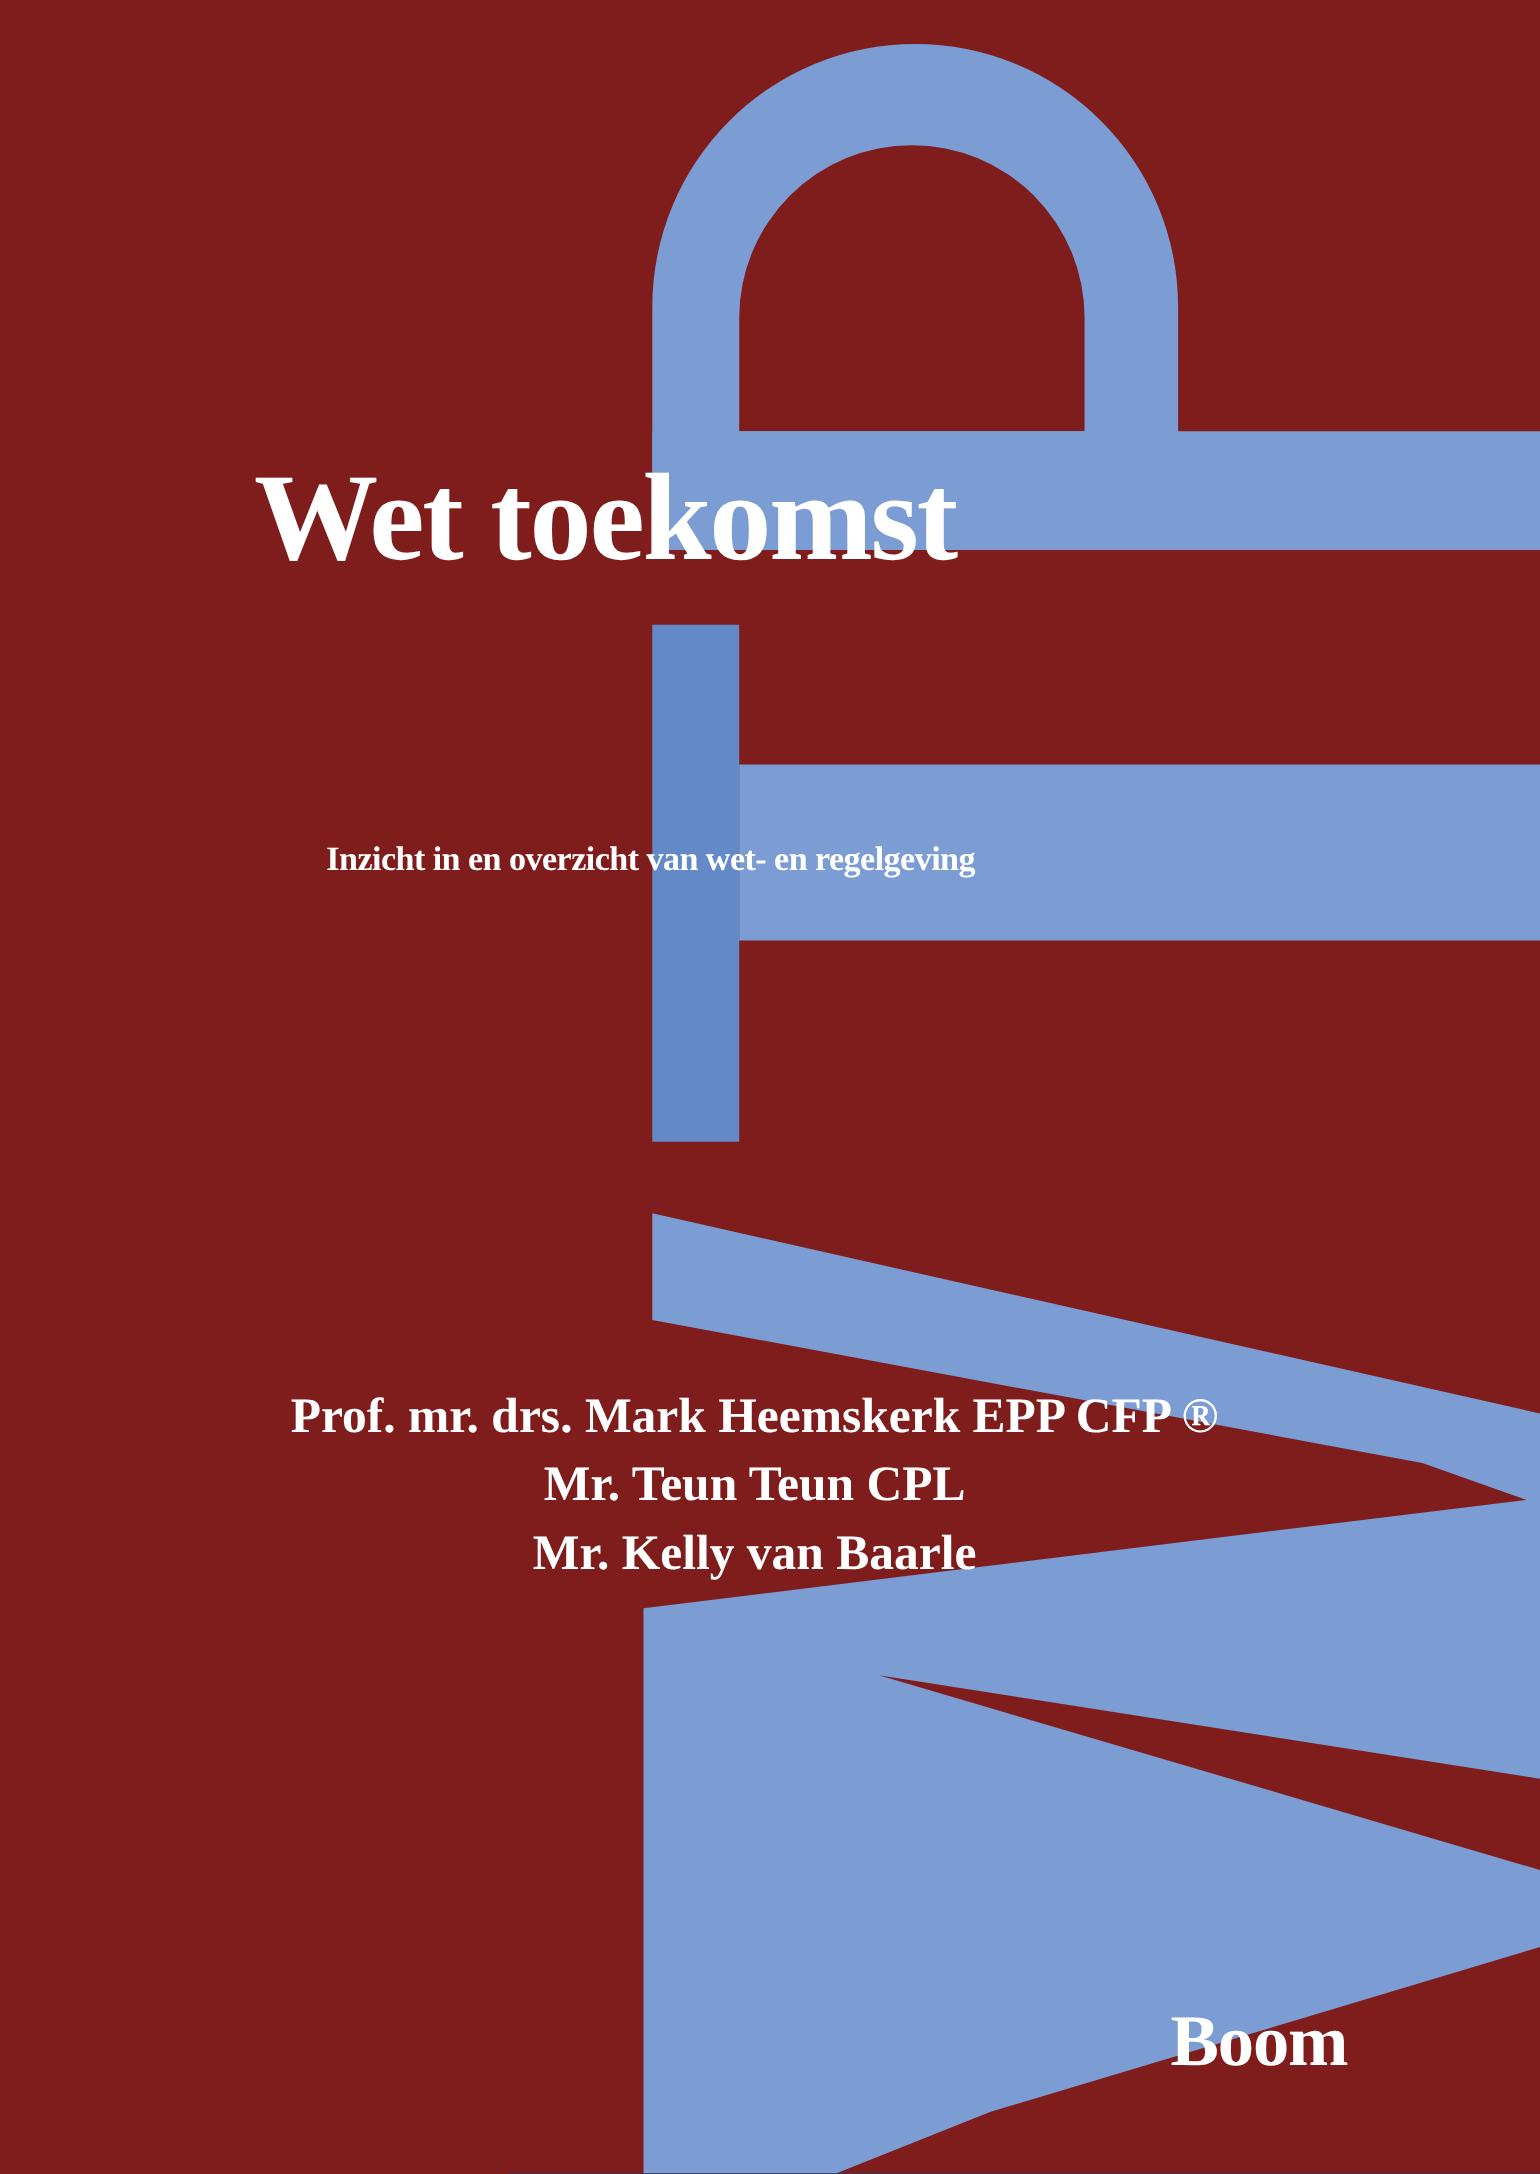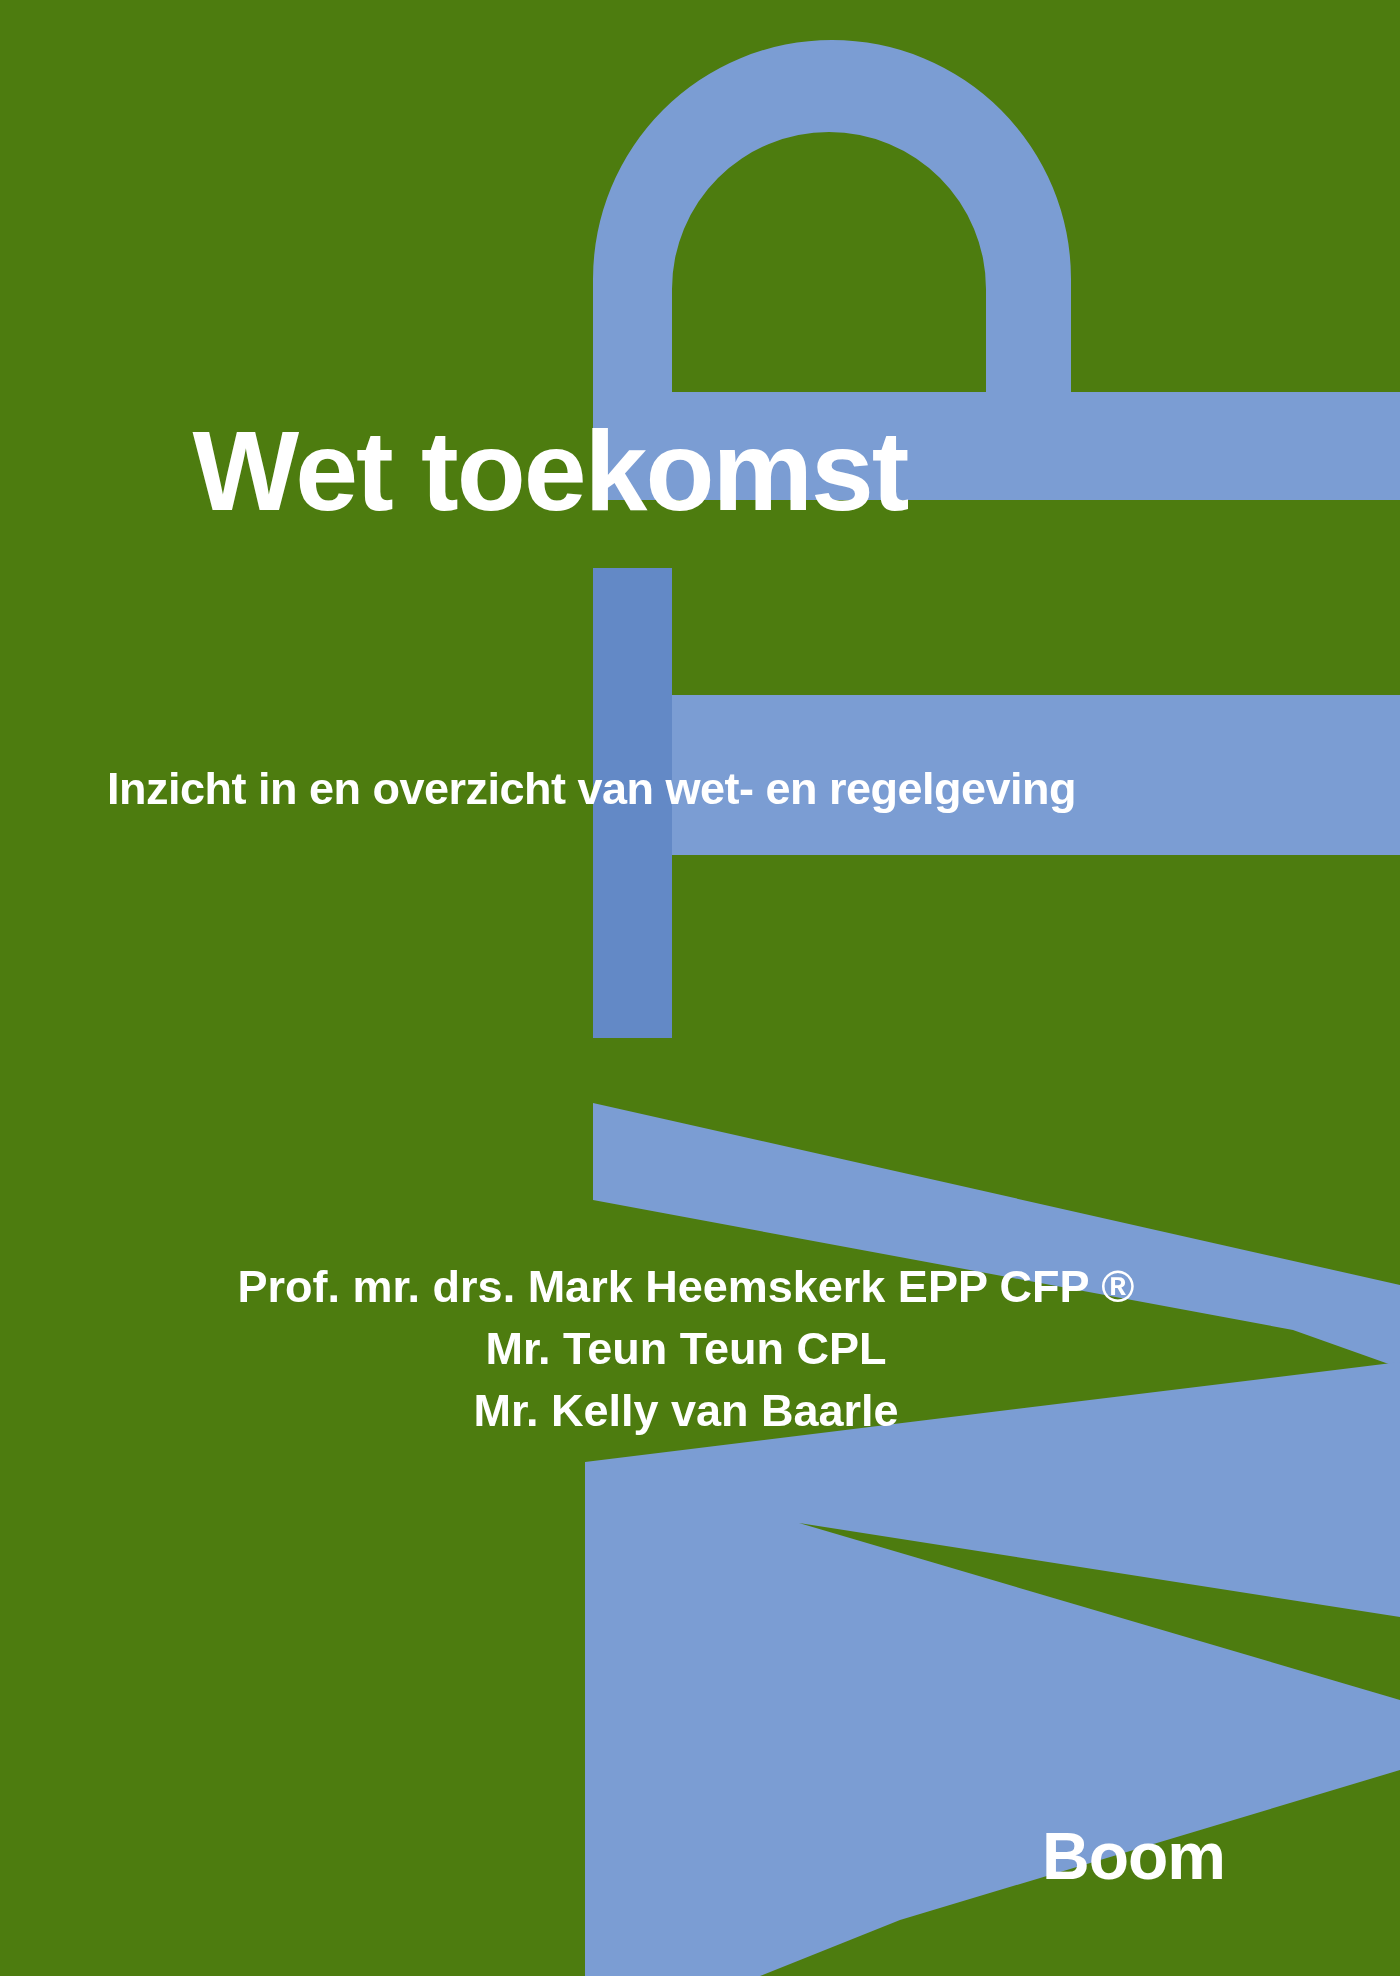--- a/index.html
+++ b/index.html
@@ -1,35 +1,35 @@
 <!DOCTYPE html>
 <html><head>
 <meta charset="utf-8">
 <style>
   html,body{margin:0;padding:0;background:#0b4a85;}
   .cover{
     position:relative;
     width:1400px;height:1976px;
     margin:0 auto;
-    background:#4d7c0f;
+    background:#7f1d1d;
     overflow:hidden;
-    font-family:Liberation Sans, sans-serif;
+    font-family:Liberation Serif, serif;
   }
   .watermark-svg{position:absolute;left:0;top:0;width:1400px;height:1976px;display:block;}
   .text-layer{position:absolute;left:0;top:0;width:100%;height:100%;}
   .book-title{
     position:absolute;top:320px;left:0;width:1100px;
     text-align:center;color:#ffffff;
     font-size:113px;font-weight:bold;line-height:150px;
     letter-spacing:-2px;
   }
   .book-subtitle{
     position:absolute;top:763px;left:0;width:1183px;
     text-align:center;color:#ffffff;
-    font-size:45px;font-weight:bold;letter-spacing:-0.5px;
+    font-size:31px;font-weight:bold;letter-spacing:-0.5px;
   }
   .authors{
     position:absolute;top:1256px;left:0;width:1372px;
     text-align:center;color:#ffffff;
     font-size:45px;font-weight:bold;line-height:62px;
   }
   .publisher-logo{
     position:absolute;top:1818px;left:0;width:1225px;
     text-align:right;color:#ffffff;
     font-size:66px;font-weight:bold;letter-spacing:-1px;

